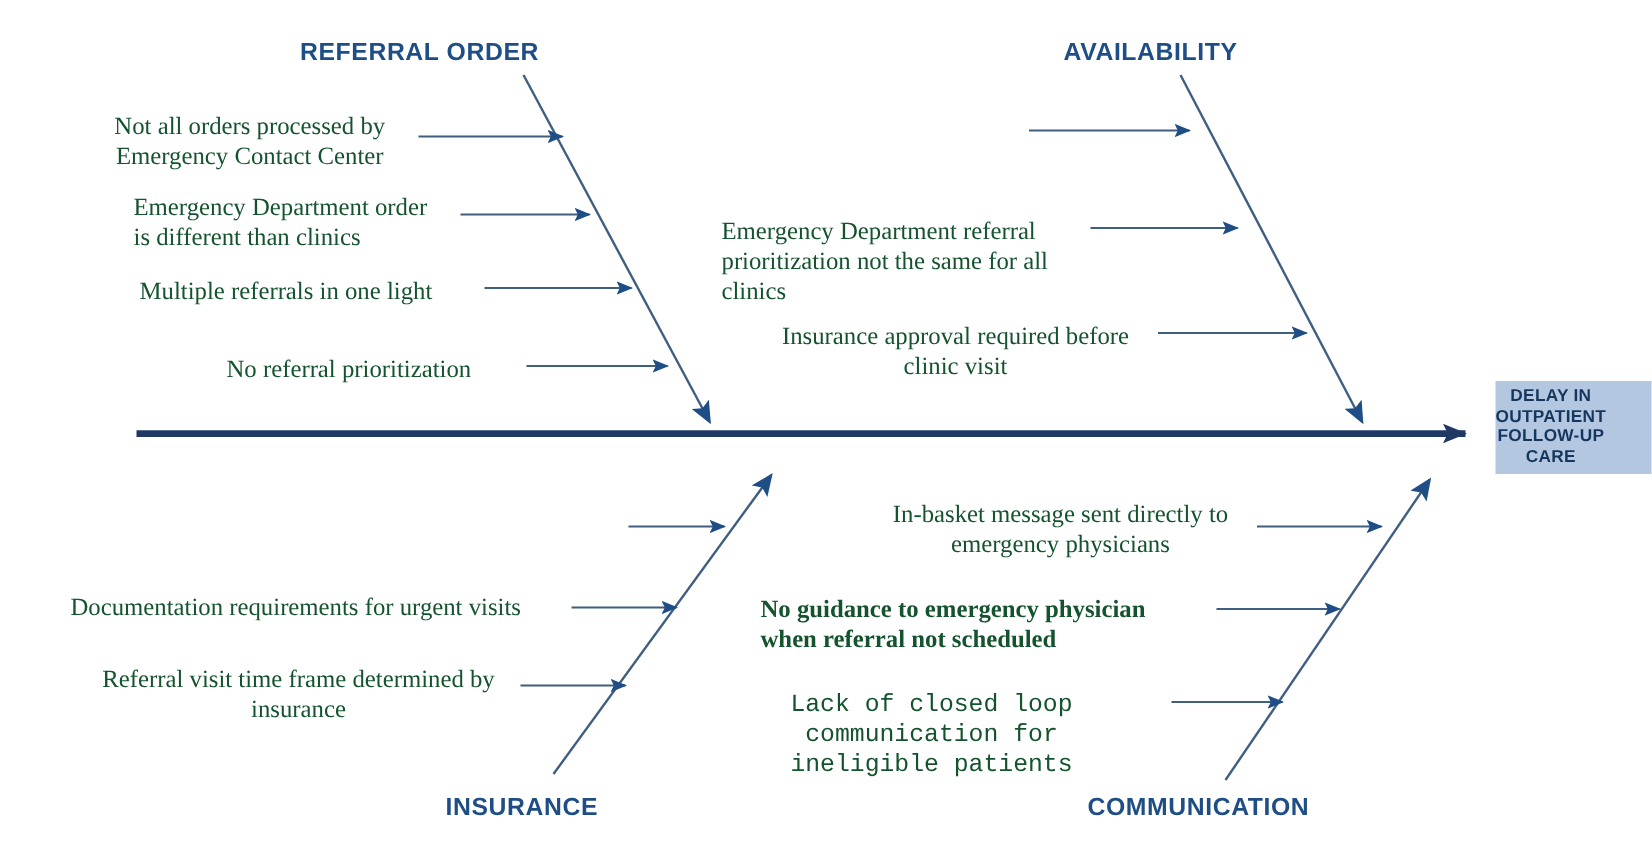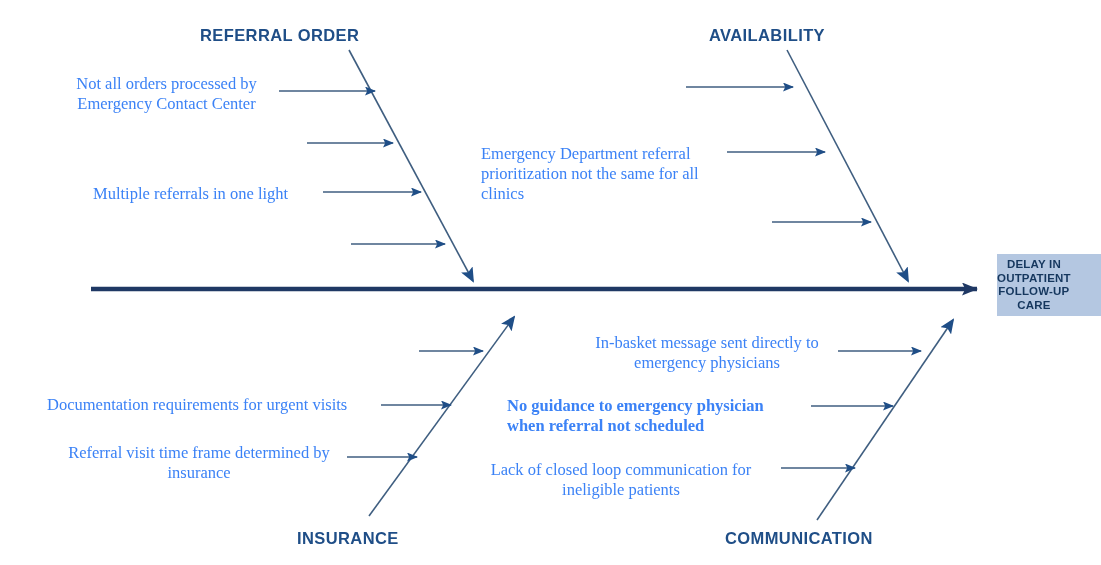--- a/index.html
+++ b/index.html
@@ -30,21 +30,21 @@
     font-size: 16.5px;
     letter-spacing: 0.4px;
     color: #1F4E87;
     white-space: nowrap;
   }
   .cause-text {
     position: absolute;
     font-family: "Liberation Serif", serif;
     font-size: 16.5px;
     line-height: 20px;
-    color: #3b82f6;
+    color: #14532d;
     white-space: pre-line;
   }
   .cause-text.align-left  { text-align: left; }
   .cause-text.align-center{ text-align: center; }
 
   #effect-box {
     position: absolute;
     left: 958px;
     top: 254px;
     width: 150px;
@@ -111,34 +111,39 @@
     <line x1="742" y1="468" x2="816" y2="468" stroke="#3F5E80" stroke-width="1.4" marker-end="url(#solidArrow)"></line>
   </svg>
 
   <div class="cat-label" style="left:161px; top:26px;">REFERRAL ORDER</div>
   <div class="cat-label" style="left:670px; top:26px;">AVAILABILITY</div>
   <div class="cat-label" style="left:258px; top:529px;">INSURANCE</div>
   <div class="cat-label" style="left:686px; top:529px;">COMMUNICATION</div>
 
   <div class="cause-text align-center" style="left:25px; top:74px; width:205px;">Not all orders processed by
 Emergency Contact Center</div>
+  <div class="cause-text align-left" style="left:50px; top:128px; width:212px;">Emergency Department order
+is different than clinics</div>
   <div class="cause-text align-left" style="left:54px; top:184px; width:224px;">Multiple referrals in one light</div>
+  <div class="cause-text align-left" style="left:112px; top:236px; width:194px;">No referral prioritization</div>
 
   <div class="cause-text align-left" style="left:442px; top:144px; width:244px;">Emergency Department referral
 prioritization not the same for all clinics</div>
+  <div class="cause-text align-center" style="left:474px; top:214px; width:248px;">Insurance approval required before
+clinic visit</div>
 
   <div class="cause-text align-left" style="left:8px; top:395px; width:328px;">Documentation requirements for urgent visits</div>
   <div class="cause-text align-center" style="left:20px; top:443px; width:280px;">Referral visit time frame determined by
 insurance</div>
 
   <div class="cause-text align-center" style="left:548px; top:333px; width:240px;">In-basket message sent directly to
 emergency physicians</div>
   <div class="cause-text align-left" style="left:468px; top:396px; width:262px;font-weight:bold;">No guidance to emergency physician
 when referral not scheduled</div>
-  <div class="cause-text align-center" style="left:440px; top:460px; width:284px;">Lack of closed loop communication for
+  <div class="cause-text align-center" style="left:440px; top:460px; width:284px;font-family:Liberation Mono, monospace;">Lack of closed loop communication for
 ineligible patients</div>
 
   <div id="effect-box">
     <div class="effect-text">DELAY IN
 OUTPATIENT
 FOLLOW-UP
 CARE</div>
   </div>
 
 </div>

